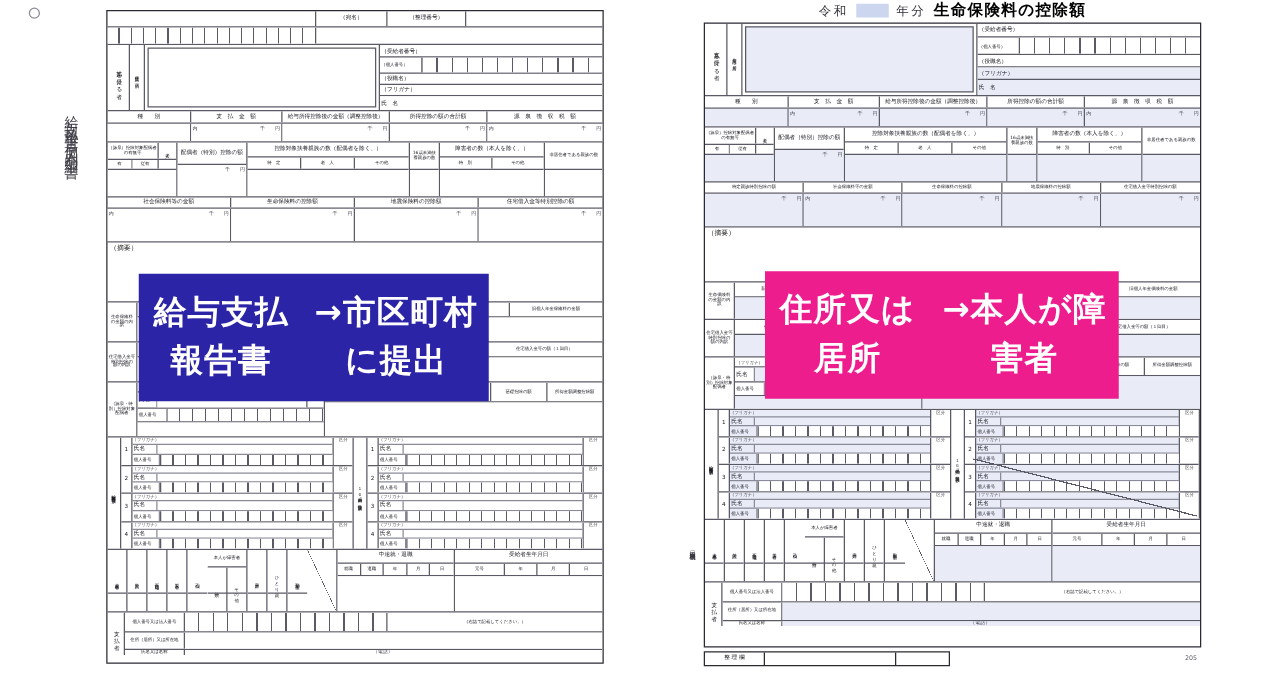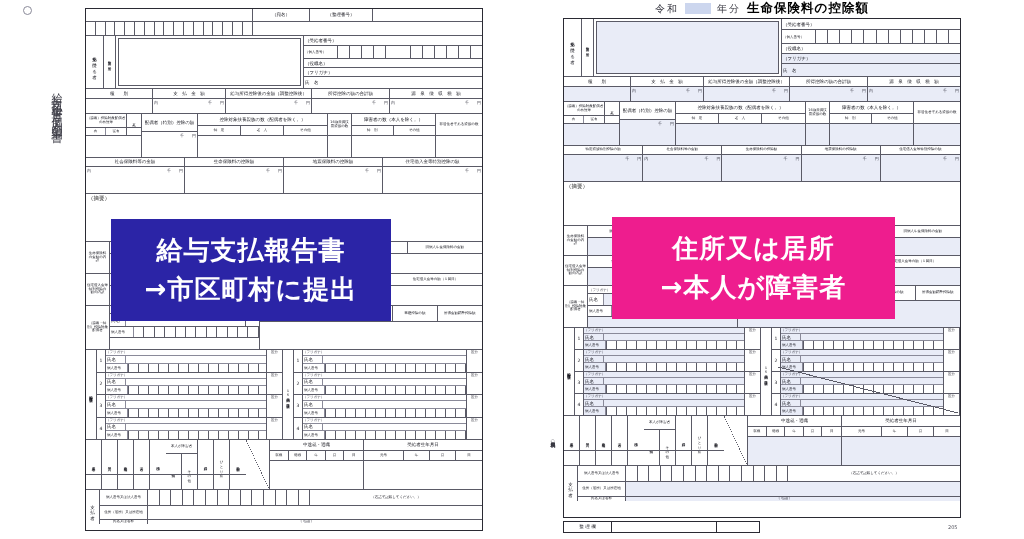--- a/index.html
+++ b/index.html
@@ -18,21 +18,21 @@
 .vt{writing-mode:vertical-rl;text-orientation:upright;display:flex;align-items:center;justify-content:center;letter-spacing:.5px;color:#15151d}
 .db{background-color:#fff;border:1px solid #5a5a66;background-image:repeating-linear-gradient(90deg,transparent 0 calc(var(--bw) - 1px),#5a5a66 calc(var(--bw) - 1px) var(--bw))}
 .g{background-image:repeating-linear-gradient(90deg,transparent 0 calc(var(--gw) - 1px),#8a8a99 calc(var(--gw) - 1px) var(--gw))}
 .dg{background-image:linear-gradient(to top right,transparent 49.5%,#5a5a66 49.5% 50.6%,transparent 50.6%)}
 .vb::after{content:"";position:absolute;left:0;right:0;bottom:14px;border-bottom:1px solid #5a5a66}
 .fs3{font-size:3.5px}.fs4{font-size:4.5px}.fs5{font-size:5.5px}
 .mut{color:#3a3a46}
 .mk{position:absolute;font-size:4px;color:#3a3a46}
 .R .v{background:#e9ecf7}
 .L .v{background:#fff}
-.ov{position:absolute;display:flex;flex-direction:column;align-items:center;justify-content:center;color:#fff;font-weight:700;font-size:26px;line-height:1.5;letter-spacing:1px;text-align:center}
+.ov{position:absolute;display:flex;align-items:center;justify-content:center;color:#fff;font-weight:700;font-size:26px;line-height:1.5;letter-spacing:1px;text-align:center}
 #ltitle{position:absolute;left:48px;top:84px;writing-mode:vertical-rl;text-orientation:upright;font-size:11px;letter-spacing:3px;color:#3c3c46}
 #circ{position:absolute;left:23px;top:6px;width:9px;height:9px;border:1px solid #8a8a99;border-radius:50%}
 #rtitle{position:absolute;left:563px;top:1px;width:398px;height:15px;display:flex;align-items:center;justify-content:center;gap:6px}
 #rtitle .era{font-size:10px;color:#33333d;letter-spacing:2px}
 #rtitle .yb{width:26px;height:11px;background:#ccd6ee}
 #rtitle .main{font-size:12.5px;font-weight:700;color:#000;letter-spacing:1px}
 #margnote{position:absolute;left:550px;top:438px;writing-mode:vertical-rl;text-orientation:upright;font-size:5px;color:#33333d}
 #seiri{position:absolute;left:563px;top:521px;height:12px;display:flex;border:1.2px solid #2a2a33;background:#fff}
 #pageno{position:absolute;left:948px;top:524px;font-size:5px;color:#55555f}
 .num{width:8px;font-size:4.5px;align-items:center;justify-content:center;display:flex;color:#15151d}

